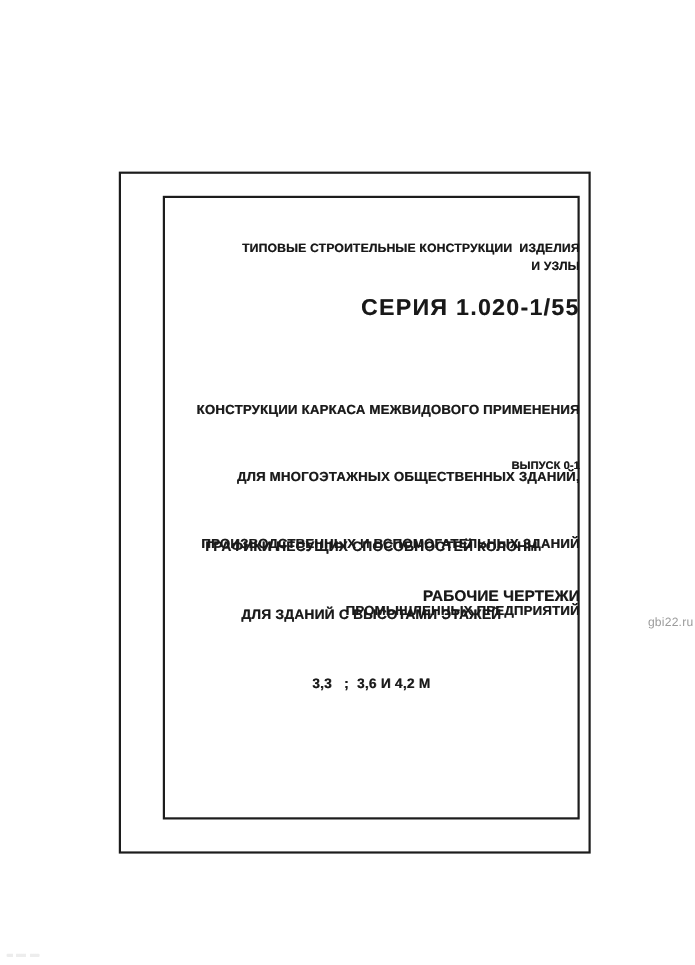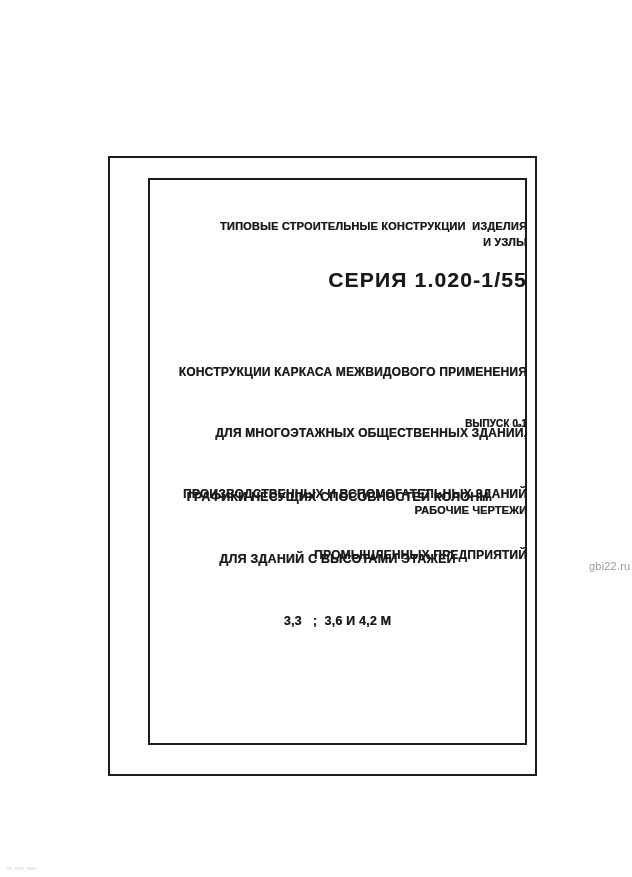--- a/index.html
+++ b/index.html
@@ -81,22 +81,22 @@
     width: 379px;
     text-align: center;
     font-weight: bold;
     font-size: 12.5px;
     line-height: 20.6px;
     letter-spacing: 0.2px;
     text-shadow: 0.4px 0 0 rgba(20,20,20,0.65);
     white-space: pre;
   }
   .doc-type {
-    top: 504px;
-    font-size: 11px;
+    top: 534px;
+    font-size: 14px;
     letter-spacing: 0.1px;
   }
   .watermark {
     position: absolute;
     left: 589px;
     top: 560px;
     font-size: 11px;
     font-weight: normal;
     color: #9b9b9b;
     letter-spacing: 0.2px;

